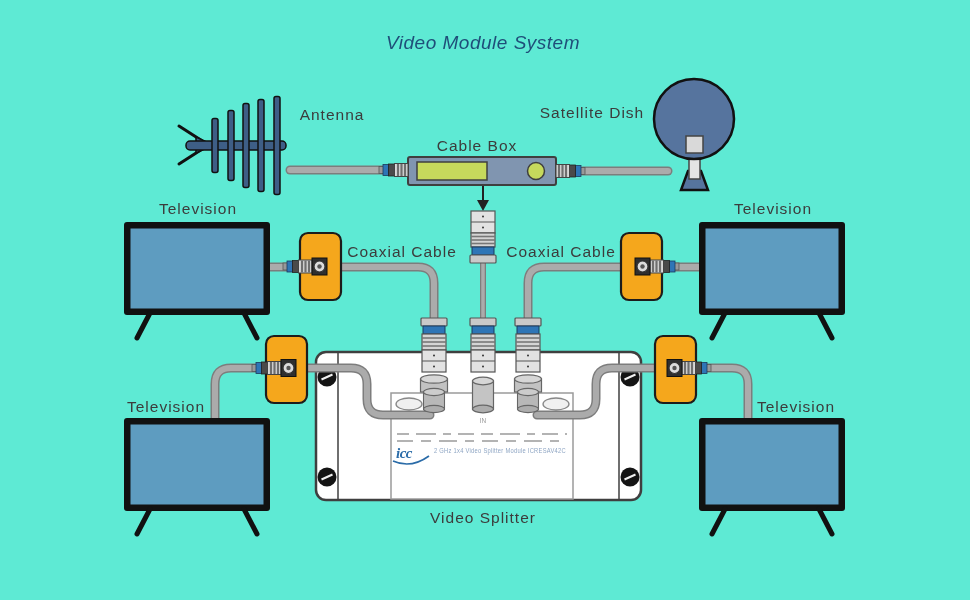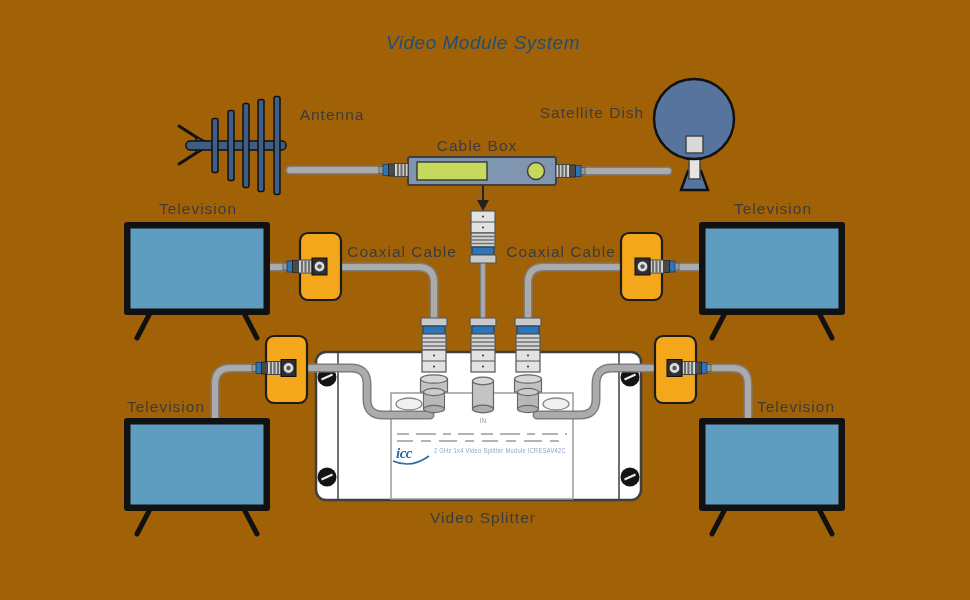--- a/index.html
+++ b/index.html
@@ -1,16 +1,16 @@
 <!DOCTYPE html>
 <html><head>
 <meta charset="utf-8">
 <style>
   html,body{margin:0;padding:0;background:#ffffff;}
-  .stage{position:relative;width:970px;height:600px;background:#a16207;overflow:hidden;
+  .stage{position:relative;width:970px;height:600px;background:#5eead4;overflow:hidden;
          font-family:"Liberation Sans", sans-serif;}
   svg{display:block;}
   .title-text{font-family:"Liberation Sans",sans-serif;font-size:19px;font-style:italic;
               fill:#1F4E79;letter-spacing:.5px;}
   .lbl{font-family:"Liberation Sans",sans-serif;font-size:15.5px;fill:#3C3C3C;letter-spacing:1px;}
   .module-text{font-family:"Liberation Sans",sans-serif;font-size:6.5px;fill:#8FA6C4;letter-spacing:.3px;}
   .brand-text{font-family:"Liberation Serif",serif;font-size:15px;font-style:italic;font-weight:bold;
               fill:#2B6CA8;letter-spacing:-.5px;}
   .port-label{font-family:"Liberation Sans",sans-serif;font-size:6.5px;fill:#9a9a9a;}
   .cable-outer{stroke:#7d7d7d;stroke-width:9;fill:none;stroke-linecap:round;stroke-linejoin:round;}

